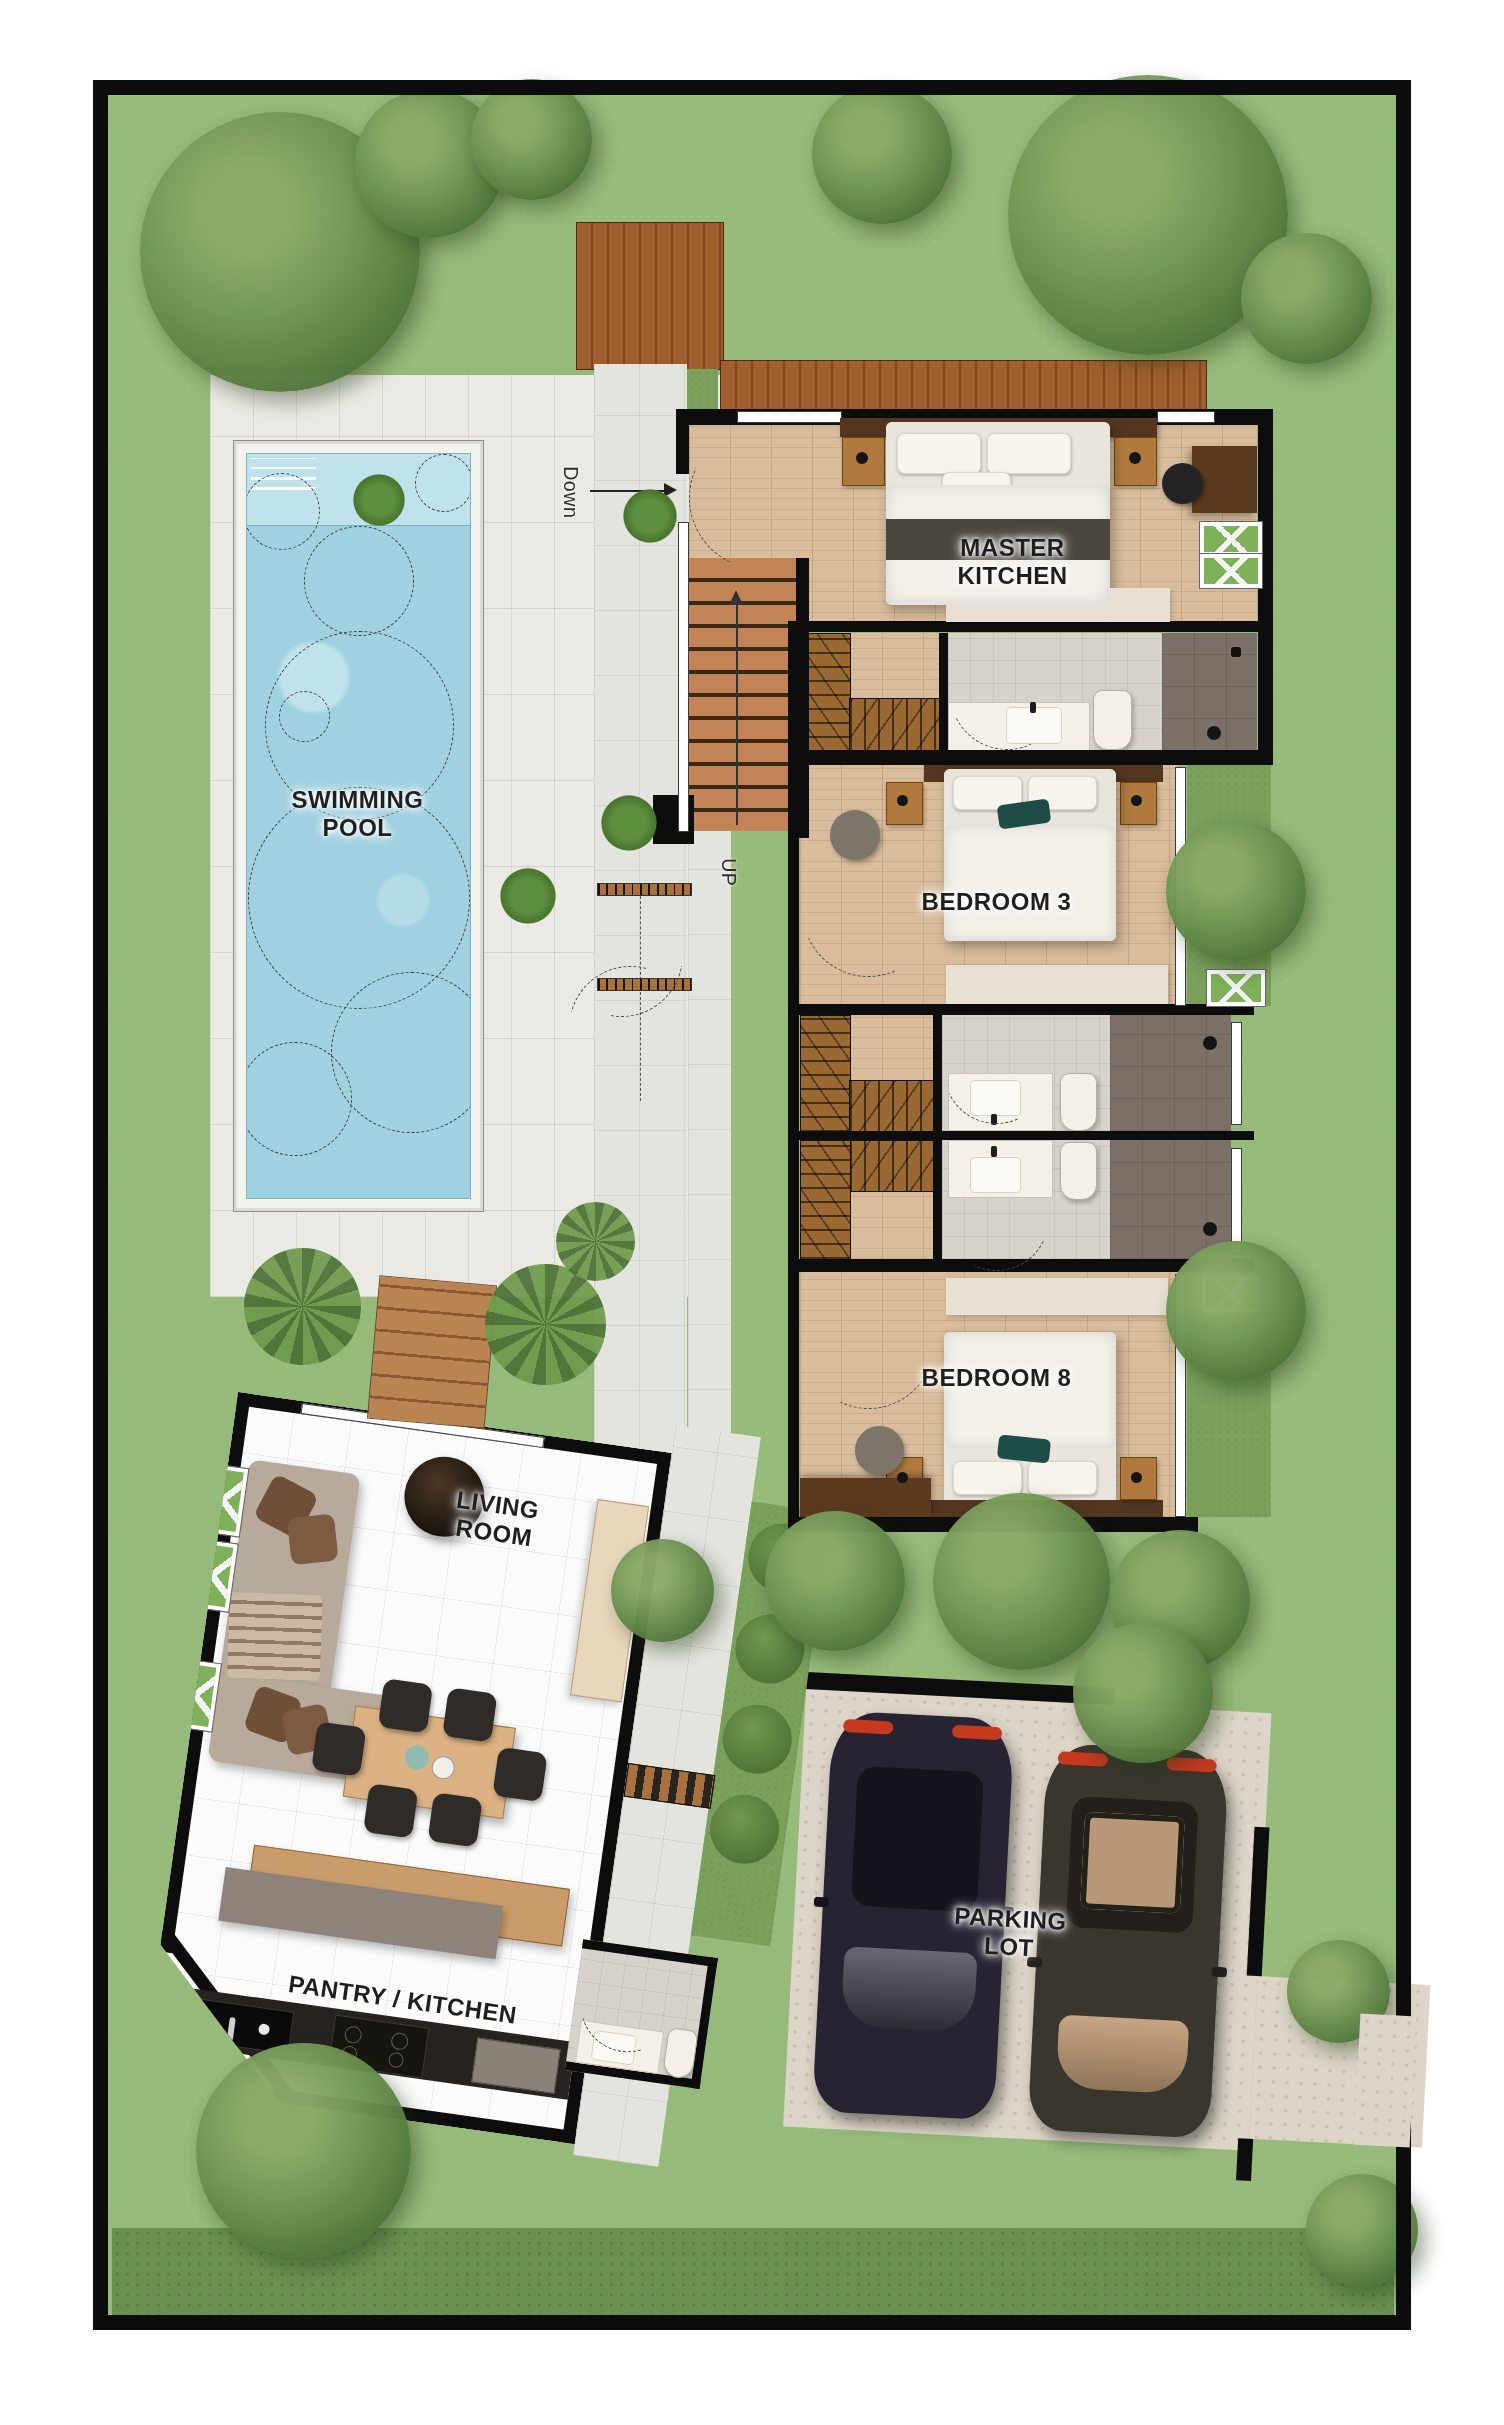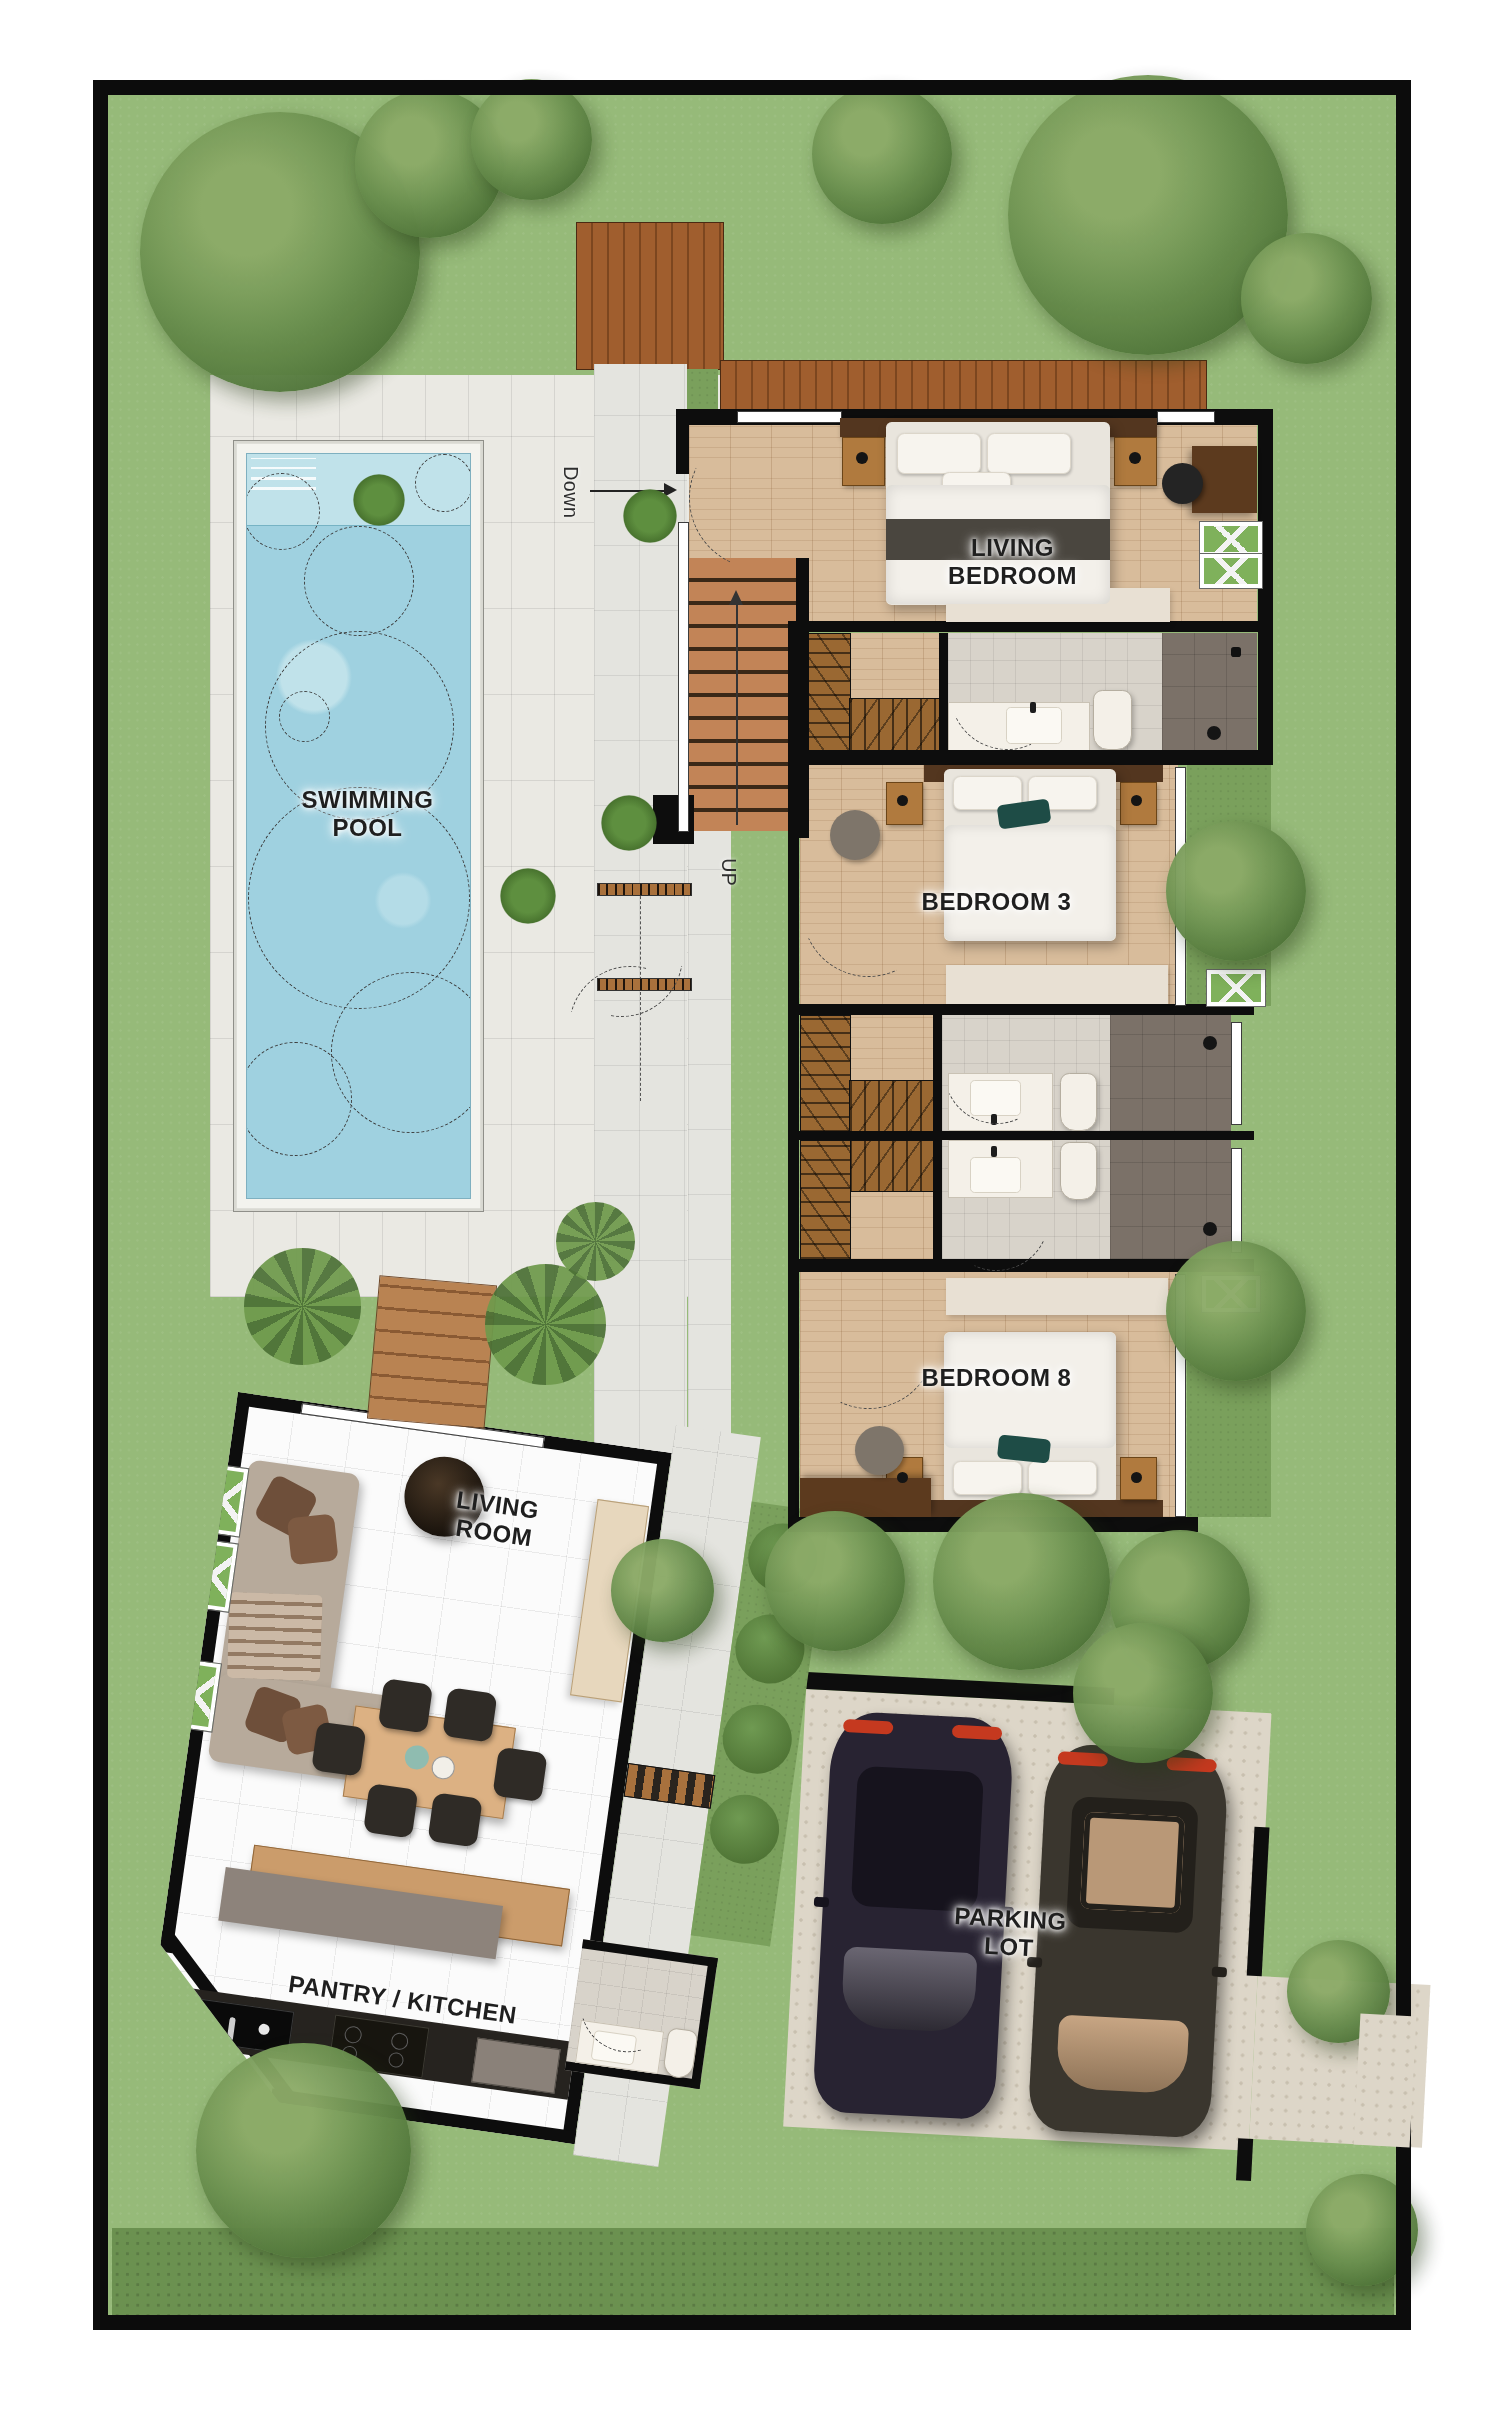--- a/index.html
+++ b/index.html
@@ -60,21 +60,21 @@
     <div class="a" style="left:3.7px;top:3.7px;width:65px;height:32px;background:repeating-linear-gradient(0deg,rgba(255,255,255,.85) 0 2.8px,transparent 2.8px 10.3px);"></div>
     <div class="a" style="left:57px;top:72px;width:108px;height:108px;border:1.9px dashed #3d3d3d;border-radius:50%;"></div>
     <div class="a" style="left:17.7px;top:177px;width:187px;height:187px;border:1.9px dashed #3d3d3d;border-radius:50%;"></div>
     <div class="a" style="left:-3.7px;top:18.7px;width:75px;height:75px;border:1.9px dashed #3d3d3d;border-radius:50%;"></div>
     <div class="a" style="left:0.9px;top:333px;width:220px;height:220px;border:1.9px dashed #3d3d3d;border-radius:50%;"></div>
     <div class="a" style="left:84px;top:518px;width:159px;height:159px;border:1.9px dashed #3d3d3d;border-radius:50%;"></div>
     <div class="a" style="left:-9.3px;top:588px;width:112px;height:112px;border:1.9px dashed #3d3d3d;border-radius:50%;"></div>
     <div class="a" style="left:32px;top:237px;width:49px;height:49px;border:1.9px dashed #3d3d3d;border-radius:50%;"></div>
     <div class="a" style="left:168px;top:0;width:56px;height:56px;border:1.9px dashed #3d3d3d;border-radius:50%;"></div>
   </div>
-  <div class="a label" style="left:293px;top:786px;width:149px;">SWIMMING POOL</div>
+  <div class="a label" style="left:283px;top:786px;width:149px;">SWIMMING POOL</div>
 
   <div class="a wood" style="left:576px;top:222px;width:146px;height:146px;border:0.9px solid #4a2a12;"></div>
   <div class="a gdark" style="left:606px;top:369px;width:112px;height:77px;"></div>
   <div class="a tiles" style="left:606px;top:448px;width:114px;height:82px;"></div>
   <div class="a plant" style="left:623px;top:489px;width:54px;height:54px;"></div>
   <div class="a rlabel vtext" style="left:534px;top:482px;width:75px;height:20.5px;">Down</div>
   <div class="a" style="left:590px;top:490px;width:75px;height:1.9px;background:#222;z-index:24;"></div>
   <div class="a" style="left:664px;top:483px;width:0;height:0;border-left:13px solid #222;border-top:7.5px solid transparent;border-bottom:7.5px solid transparent;z-index:24;"></div>
   <div class="a wood" style="left:720px;top:360px;width:485px;height:50px;border:0.9px solid #4a2a12;"></div>
 
@@ -167,21 +167,21 @@
   <div class="a pillow" style="left:897px;top:433px;width:82px;height:39px;z-index:22;"></div>
   <div class="a pillow" style="left:987px;top:433px;width:82px;height:39px;z-index:22;"></div>
   <div class="a pillow" style="left:942px;top:472px;width:67px;height:22.4px;z-index:22;"></div>
   <div class="a" style="left:886px;top:485px;width:224px;height:119px;background:#f3f0ea;border-radius:5.6px;box-shadow:inset 0 0 15px rgba(0,0,0,.13);z-index:22;"></div>
   <div class="a" style="left:886px;top:519px;width:224px;height:41px;background:var(--blanket,#4a463f);z-index:23;"></div>
   <div class="a rug" style="left:946px;top:588px;width:224px;height:34px;z-index:21;"></div>
   <div class="a" style="left:1192px;top:446px;width:65px;height:67px;background:var(--desk-wood,#5c3a1e);box-shadow:-2.8px 3.7px 7.5px rgba(0,0,0,.35);z-index:21;"></div>
   <div class="a" style="left:1162px;top:463px;width:41px;height:41px;background:#242424;border-radius:50%;box-shadow:1.9px 2.8px 4.7px rgba(0,0,0,.4);z-index:21;"></div>
   <div class="a pwin" style="left:1200px;top:522px;width:54px;height:26px;"></div>
   <div class="a pwin" style="left:1200px;top:554px;width:54px;height:26px;"></div>
-  <div class="a label" style="left:919px;top:534px;width:187px;">LIVING BEDROOM</div>
+  <div class="a label" style="left:919px;top:534px;width:187px;">MASTER KITCHEN</div>
   <div class="a arc" style="left:689px;top:427px;width:140px;height:140px;transform:rotate(250deg);"></div>
 
   <div class="a" style="left:924px;top:765px;width:239px;height:17px;background:var(--headboard,#53361f);z-index:21;"></div>
   <div class="a nstand" style="left:886px;top:782px;width:35px;height:41px;z-index:21;"></div>
   <div class="a nstand" style="left:1120px;top:782px;width:35px;height:41px;z-index:21;"></div>
   <div class="a lamp" style="left:897px;top:795px;width:11.2px;height:11.2px;z-index:22;"></div>
   <div class="a lamp" style="left:1131px;top:795px;width:11.2px;height:11.2px;z-index:22;"></div>
   <div class="a" style="left:944px;top:769px;width:172px;height:172px;background:#e9e5dd;border-radius:5.6px;box-shadow:3.7px 5.6px 11.2px rgba(0,0,0,.28);z-index:21;"></div>
   <div class="a pillow" style="left:953px;top:776px;width:67px;height:32px;z-index:22;"></div>
   <div class="a pillow" style="left:1028px;top:776px;width:67px;height:32px;z-index:22;"></div>

